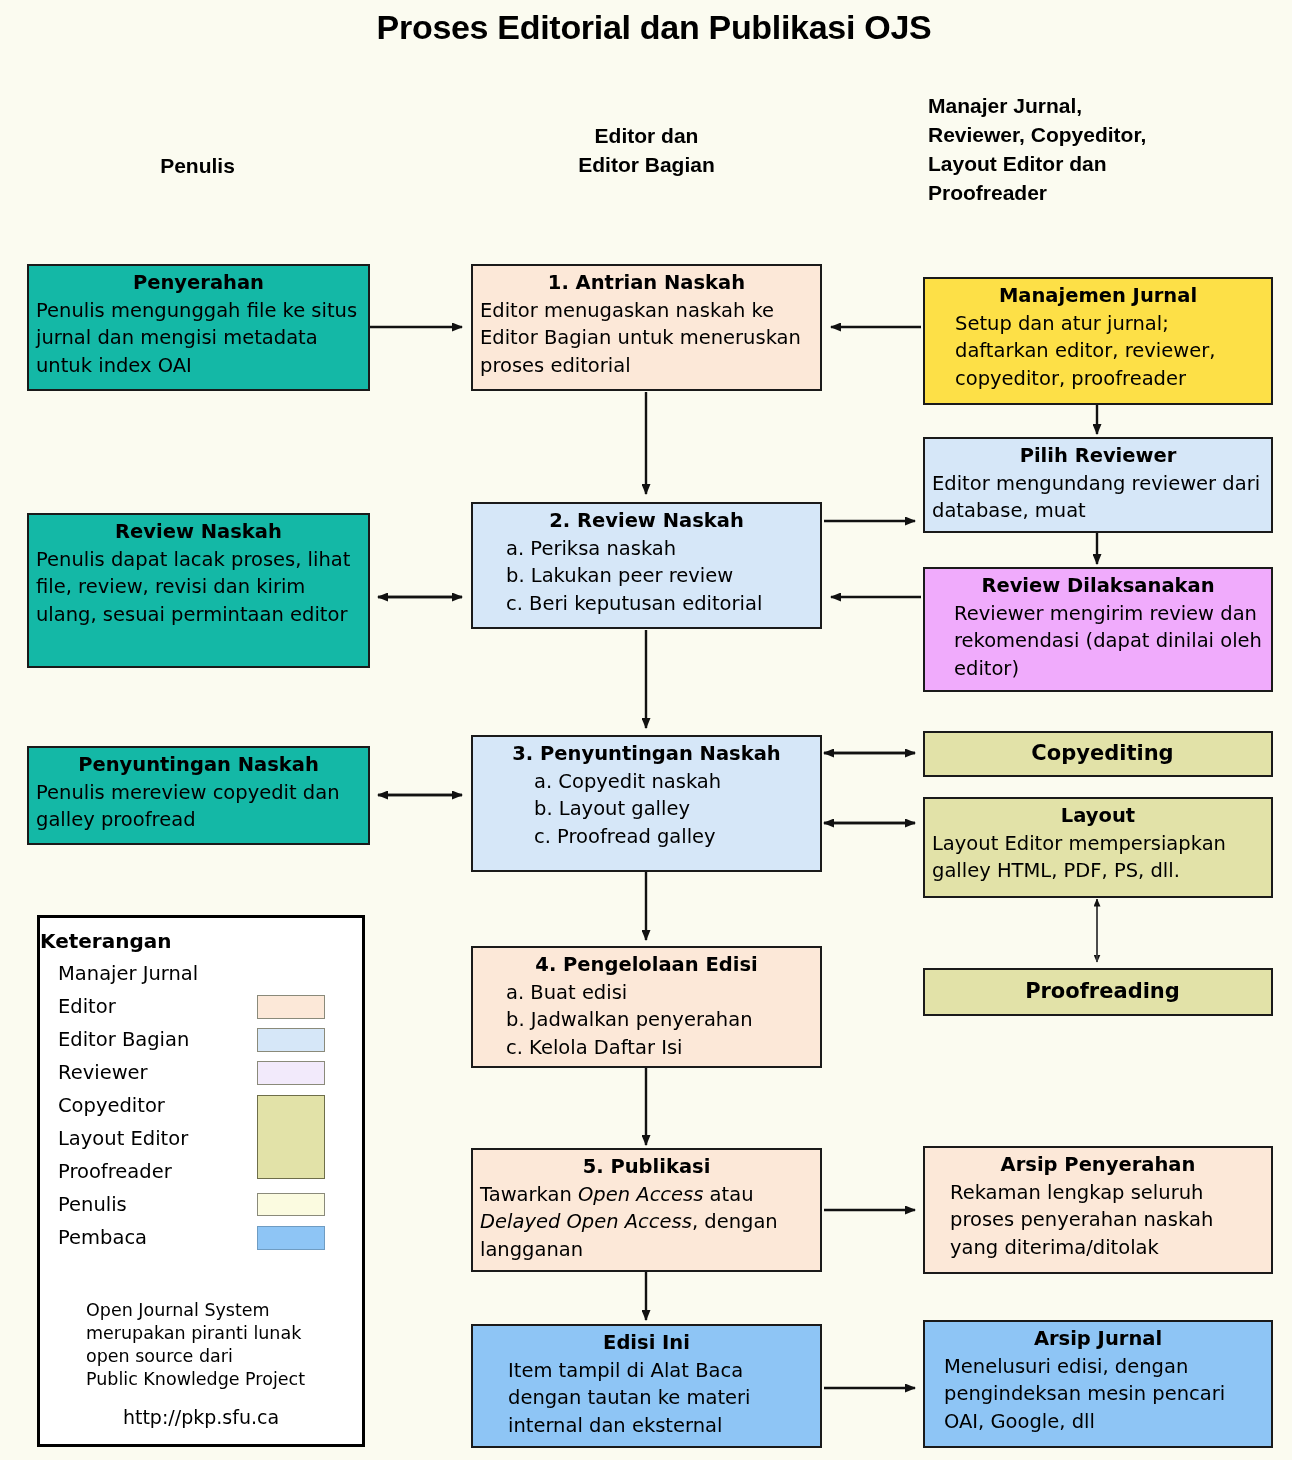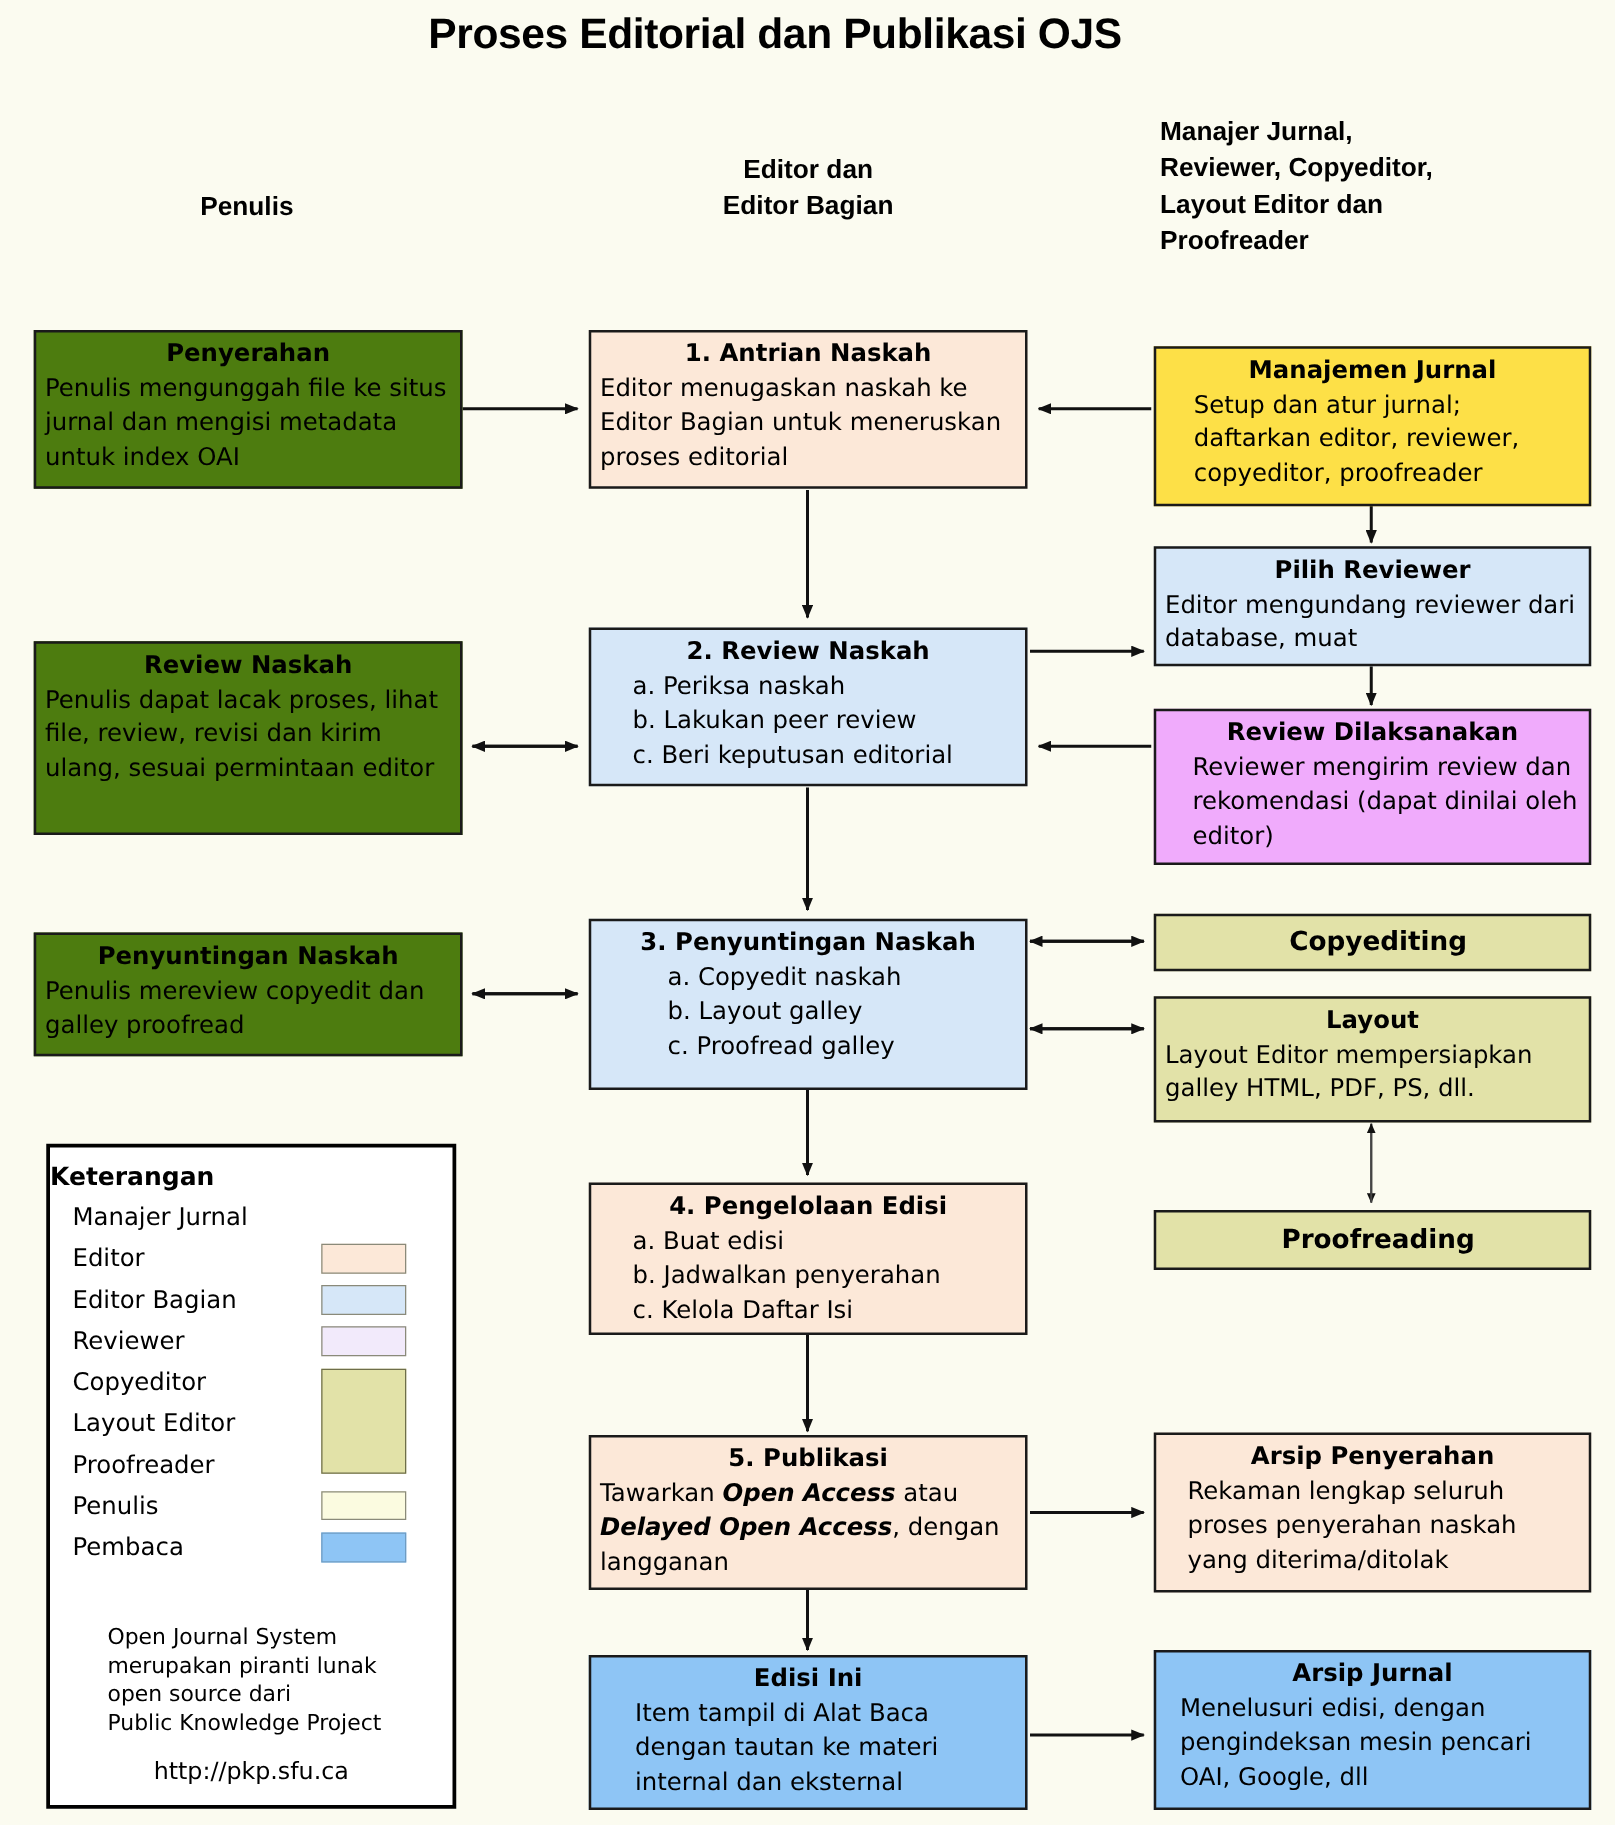--- a/index.html
+++ b/index.html
@@ -17,20 +17,21 @@
   
   .title{
     position:absolute;
     left:0; top:8px; width:1240px;
     text-align:center;
     font-size:34px;
     font-weight:bold;
     letter-spacing:-0.3px;
     color:#000;
     font-family:"Liberation Sans","DejaVu Sans",sans-serif;
+    padding-left:34px;
   }
   .colhead{
     position:absolute;
     font-size:21px;
     font-weight:bold;
     color:#000;
     line-height:1.38;
     font-family:"Liberation Sans","DejaVu Sans",sans-serif;
   }
   
@@ -54,24 +55,24 @@
   .node .bd{ display:block; }
   .node .bd.indent{ padding-left:26px; }
   .node.center .bd{ text-align:left; }
   .node.only-head{
     display:flex;
     align-items:center;
     justify-content:center;
     padding-left:16px;
   }
   .node.only-head .hd{ font-size:21px; }
-  .ital{ font-style:italic;font-weight:bold; }
-
-  
-  .c-author   { background:#4d7c0f; }
+  .ital{ font-style:italic; }
+
+  
+  .c-author   { background:#14b8a6; }
   .c-editor   { background:#fce8d8; }
   .c-section  { background:#d6e7f8; }
   .c-reviewer { background:#f0abfc; }
   .c-copy     { background:#e2e2a8; }
   .c-reader   { background:#8ec5f5; }
   .c-manager  { background:#fde047;margin-top:16px; }
 
   
   .legend{
     position:absolute;

